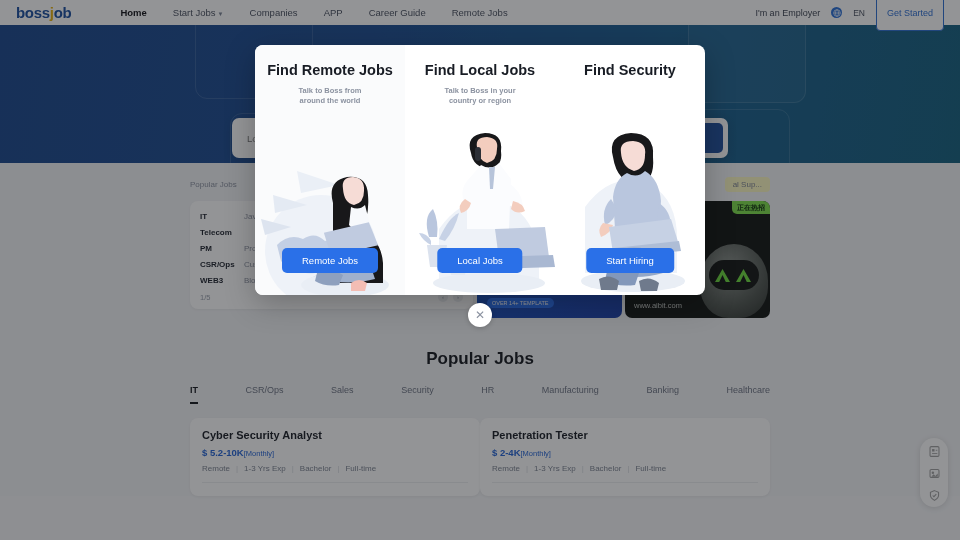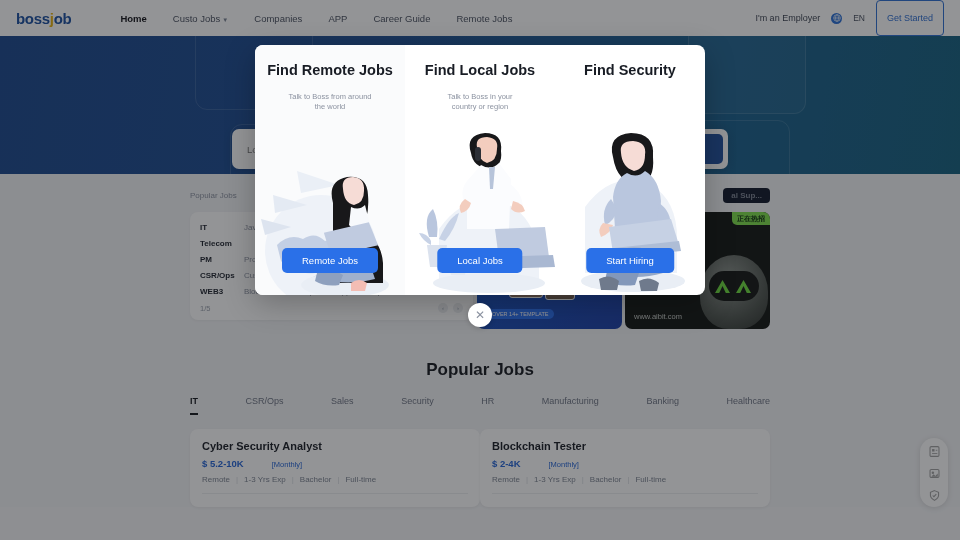--- a/index.html
+++ b/index.html
@@ -8,21 +8,21 @@
     font-family:"Liberation Sans", sans-serif;
     background:#f5f6f8;
     position:relative;
   }
 
   
   #page { position:absolute; inset:0; }
 
   
   .header {
-    height:36px; background:#ffffff; display:flex; align-items:center;
+    height:25px; background:#ffffff; display:flex; align-items:center;
     padding:0 16px; position:relative; z-index:2;
   }
   .logo { font-size:15px; font-weight:bold; color:#1a4fa0; letter-spacing:-.3px; }
   .logo .j { color:#e8b20e; }
   .nav { display:flex; align-items:center; gap:0; margin-left:36px; }
   .nav a {
     font-size:9.5px; color:#4a5160; text-decoration:none; padding:0 13px; white-space:nowrap;
   }
   .nav a.active { color:#121217; font-weight:bold; }
   .caret { font-size:6px; margin-left:2px; color:#7b8494; }
@@ -67,22 +67,22 @@
     border-radius:5px; height:30px; padding:0 26px; cursor:pointer;
     font-family:inherit;
   }
 
   
   .band { background:#f3f4f6; padding:10px 0 0 0; height:172px; position:relative; }
   .inner { width:580px; margin:0 auto; }
   .popjobs-label { font-size:8px; color:#8b92a0; margin-bottom:6px; display:inline-block; }
   .chips { float:right; }
   .chip {
-    display:inline-block; font-size:8px; color:#7d8492; background:#0f172a;
-    border-radius:4px; padding:3px 8px; margin-left:20px;font-weight:bold;
+    display:inline-block; font-size:8px; color:#7d8492; background:#fef9c3;
+    border-radius:4px; padding:3px 8px; margin-left:20px;
   }
   .catblock {
     background:#fff; border-radius:8px; padding:7px 10px; width:283px; float:left;
     box-shadow:0 1px 3px rgba(0,0,0,.05);
   }
   .catrow { display:flex; align-items:center; font-size:8px; padding:3.5px 0; }
   .catname { font-weight:bold; color:#1d222c; min-width:44px; font-size:8px; }
   .cattags { display:flex; gap:9px; color:#8b92a0; overflow:hidden; white-space:nowrap; flex:1; }
   .arrow { color:#a8aeb9; font-size:8px; margin-left:auto; }
   .pager { display:flex; align-items:center; font-size:7.5px; color:#9aa1ad; padding-top:4px; }
@@ -138,21 +138,21 @@
   .tabs { display:flex; justify-content:space-between; width:580px; margin:16px auto 0; }
   .tab { font-size:9px; color:#6d7483; padding-bottom:7px; cursor:pointer; white-space:nowrap; }
   .tab.active { color:#16191f; font-weight:bold; border-bottom:2px solid #16191f; }
   .cards { display:flex; width:580px; margin:14px auto 0; }
   .card {
     flex:1; background:#fff; border-radius:8px; padding:11px 12px 0;
     box-shadow:0 1px 3px rgba(0,0,0,.06); height:78px;
   }
   .card h3 { font-size:11px; color:#181c24; margin-bottom:6px; }
   .sal { font-size:9.5px; color:#2565d6; font-weight:bold; margin-bottom:6px; }
-  .sal em { font-style:normal; font-size:7.5px; font-weight:normal;margin-left:28px; }
+  .sal em { font-style:normal; font-size:7.5px; font-weight:normal; }
   .meta { font-size:8px; color:#7d8492; display:flex; gap:6px; }
   .meta i { font-style:normal; color:#d7dade; }
   .cardline { border-top:1px solid #eceef1; margin-top:9px; }
 
   
   .dock {
     position:absolute; right:12px; top:438px; width:28px; background:#fff;
     border-radius:14px; box-shadow:0 1px 6px rgba(0,0,0,.13);
     padding:6px 0; display:flex; flex-direction:column; align-items:center; gap:9px;
     z-index:3;
@@ -169,22 +169,22 @@
     box-shadow:0 8px 30px rgba(0,0,0,.25);
   }
   .cols { display:flex; height:100%; }
   .col { flex:1; position:relative; padding-top:17px; }
   .col.hl { background:#fafbfc; }
   .col h2 {
     text-align:center; font-size:14.5px; font-weight:bold; color:#181c24;
     line-height:1.22; padding:0 12px;
   }
   .col p {
-    text-align:center; font-size:7.5px; color:#8b92a0; margin-top:12px;
-    line-height:1.38; padding:0 33px;
+    text-align:center; font-size:7.5px; color:#8b92a0; margin-top:6px;
+    line-height:1.38; padding:0 33px;font-weight:bold;
   }
   .mbtn {
     position:absolute; bottom:22px; left:50%; transform:translateX(-50%);
     background:#2a70e8; color:#fff; border:none; border-radius:5px;
     font-size:9.5px; padding:7px 20px; cursor:pointer; font-family:inherit;
     white-space:nowrap; z-index:3;
   }
   .art { position:absolute; left:0; right:0; bottom:0; height:162px; z-index:1; }
   .closebtn {
     position:absolute; left:468px; top:303px; width:24px;height:24px;border-radius:50%;
@@ -195,21 +195,21 @@
 </style>
 </head>
 <body>
 
 <div id="page">
 
   <div class="header">
     <div class="logo">boss<span class="j">j</span>ob</div>
     <div class="nav">
       <a href="#" class="active"><span>Home</span></a>
-      <a href="#"><span>Custo Jobs</span><span class="caret">▼</span></a>
+      <a href="#"><span>Start Jobs</span><span class="caret">▼</span></a>
       <a href="#"><span>Companies</span></a>
       <a href="#"><span>APP</span></a>
       <a href="#"><span>Career Guide</span></a>
       <a href="#"><span>Remote Jobs</span></a>
     </div>
     <div class="hright">
       <span class="employer">I'm an Employer</span>
       <span class="globe">
         <svg width="8" height="8" viewBox="0 0 12 12">
             <circle cx="6" cy="6" r="5" fill="none" stroke="#fff" stroke-width="1"></circle>
@@ -337,21 +337,21 @@
             <i>|</i>
           <span>1-3 Yrs Exp</span>
             <i>|</i>
           <span>Bachelor</span>
             <i>|</i>
           <span>Full-time</span>
         </div>
         <div class="cardline"></div>
       </div>
       <div class="card">
-        <h3>Blockchain Tester</h3>
+        <h3>Penetration Tester</h3>
         <div class="sal"><span>$ 2-4K</span><em>[Monthly]</em></div>
         <div class="meta">
           <span>Remote</span>
             <i>|</i>
           <span>1-3 Yrs Exp</span>
             <i>|</i>
           <span>Bachelor</span>
             <i>|</i>
           <span>Full-time</span>
         </div>

